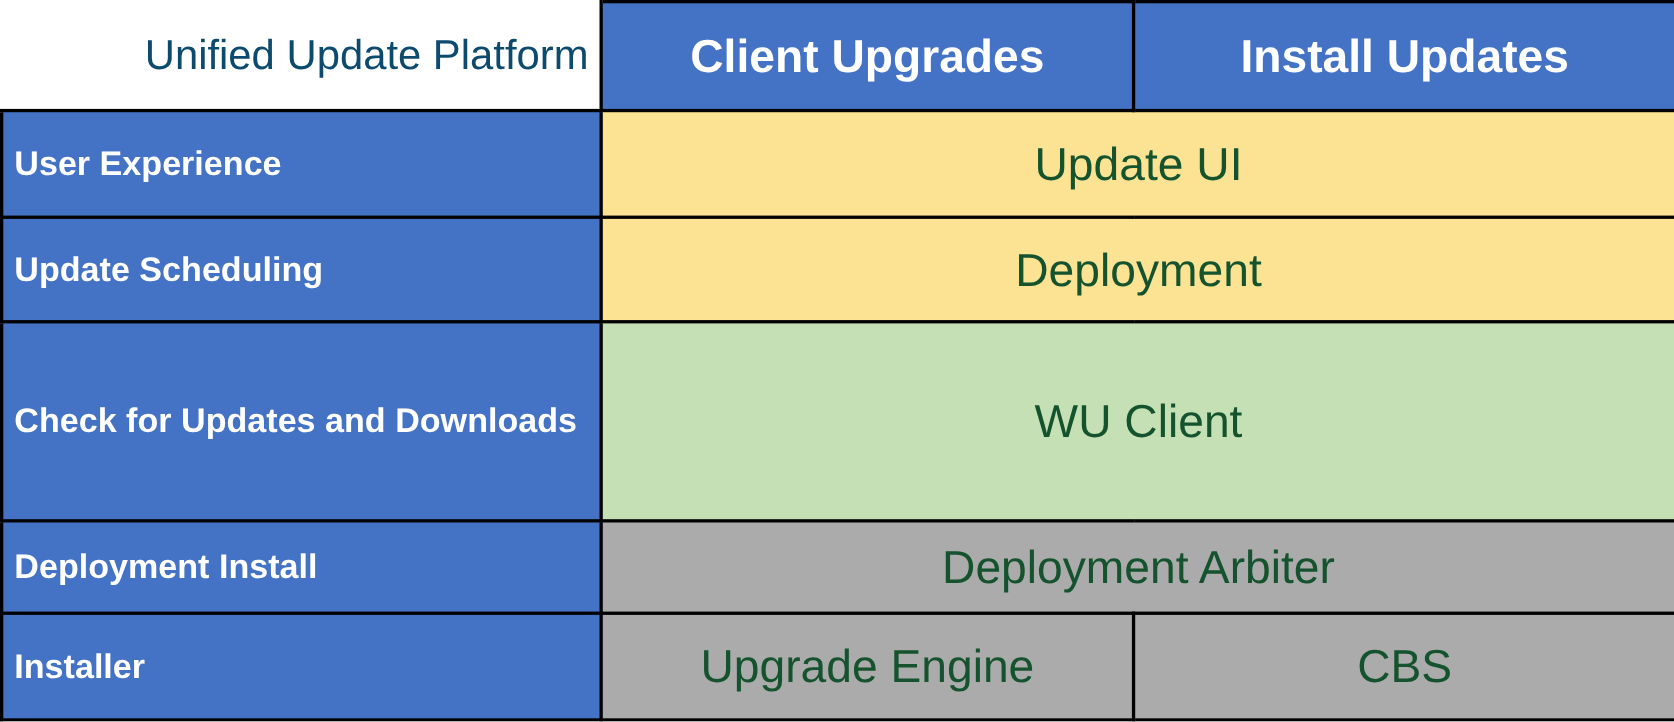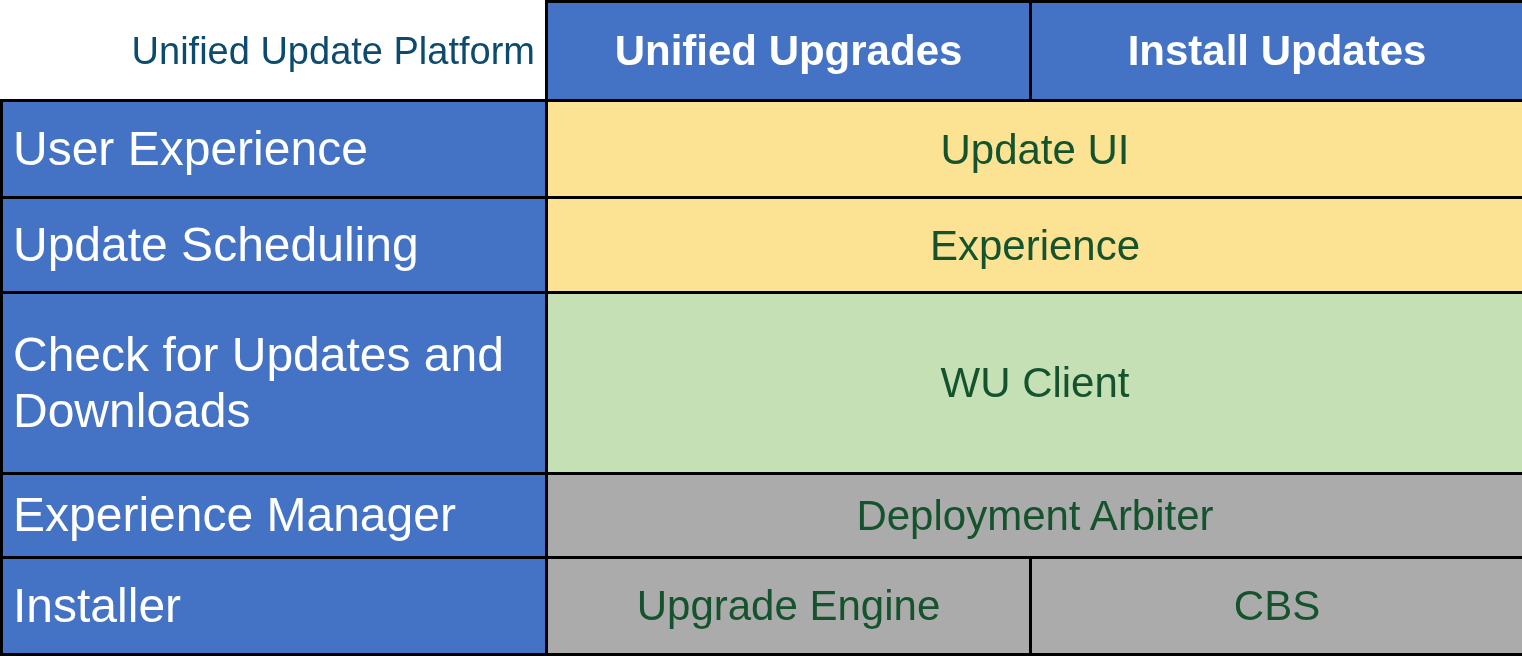--- a/index.html
+++ b/index.html
@@ -41,22 +41,22 @@
     background: #4472C4;
     color: #ffffff;
     font-weight: bold;
     font-size: 42px;
     text-align: center;
   }
   
   .row-label {
     background: #4472C4;
     color: #ffffff;
-    font-weight: normal;
-    font-size: 48px;
+    font-weight: bold;
+    font-size: 31px;
     text-align: left;
   }
   
   .cell {
     font-weight: normal;
     font-size: 42px;
     text-align: center;
     color: #14532d;
   }
   .fill-yellow { background: #FCE293; }
@@ -80,42 +80,42 @@
 
 <table id="uup-table">
   <colgroup>
     <col class="col-w-label">
     <col class="col-w-upg">
     <col class="col-w-upd">
   </colgroup>
   <tbody>
     <tr class="r-header">
       <td class="corner-cell">Unified Update Platform</td>
-      <td class="col-header">Unified Upgrades</td>
+      <td class="col-header">Client Upgrades</td>
       <td class="col-header">Install Updates</td>
     </tr>
 
     <tr class="r-1">
       <td class="row-label">User Experience</td>
       <td class="cell fill-yellow" colspan="2">Update UI</td>
     </tr>
 
     <tr class="r-2">
       <td class="row-label">Update Scheduling</td>
-      <td class="cell fill-yellow" colspan="2">Experience</td>
+      <td class="cell fill-yellow" colspan="2">Deployment</td>
     </tr>
 
     <tr class="r-3">
       <td class="row-label">Check for Updates and Downloads</td>
       <td class="cell fill-green" colspan="2">WU Client</td>
     </tr>
 
 
     <tr class="r-5">
-      <td class="row-label">Experience Manager</td>
+      <td class="row-label">Deployment Install</td>
       <td class="cell fill-gray" colspan="2">Deployment Arbiter</td>
     </tr>
 
     <tr class="r-6">
       <td class="row-label">Installer</td>
       <td class="cell fill-gray">Upgrade Engine</td>
       <td class="cell fill-gray">CBS</td>
     </tr>
   </tbody>
 </table>

